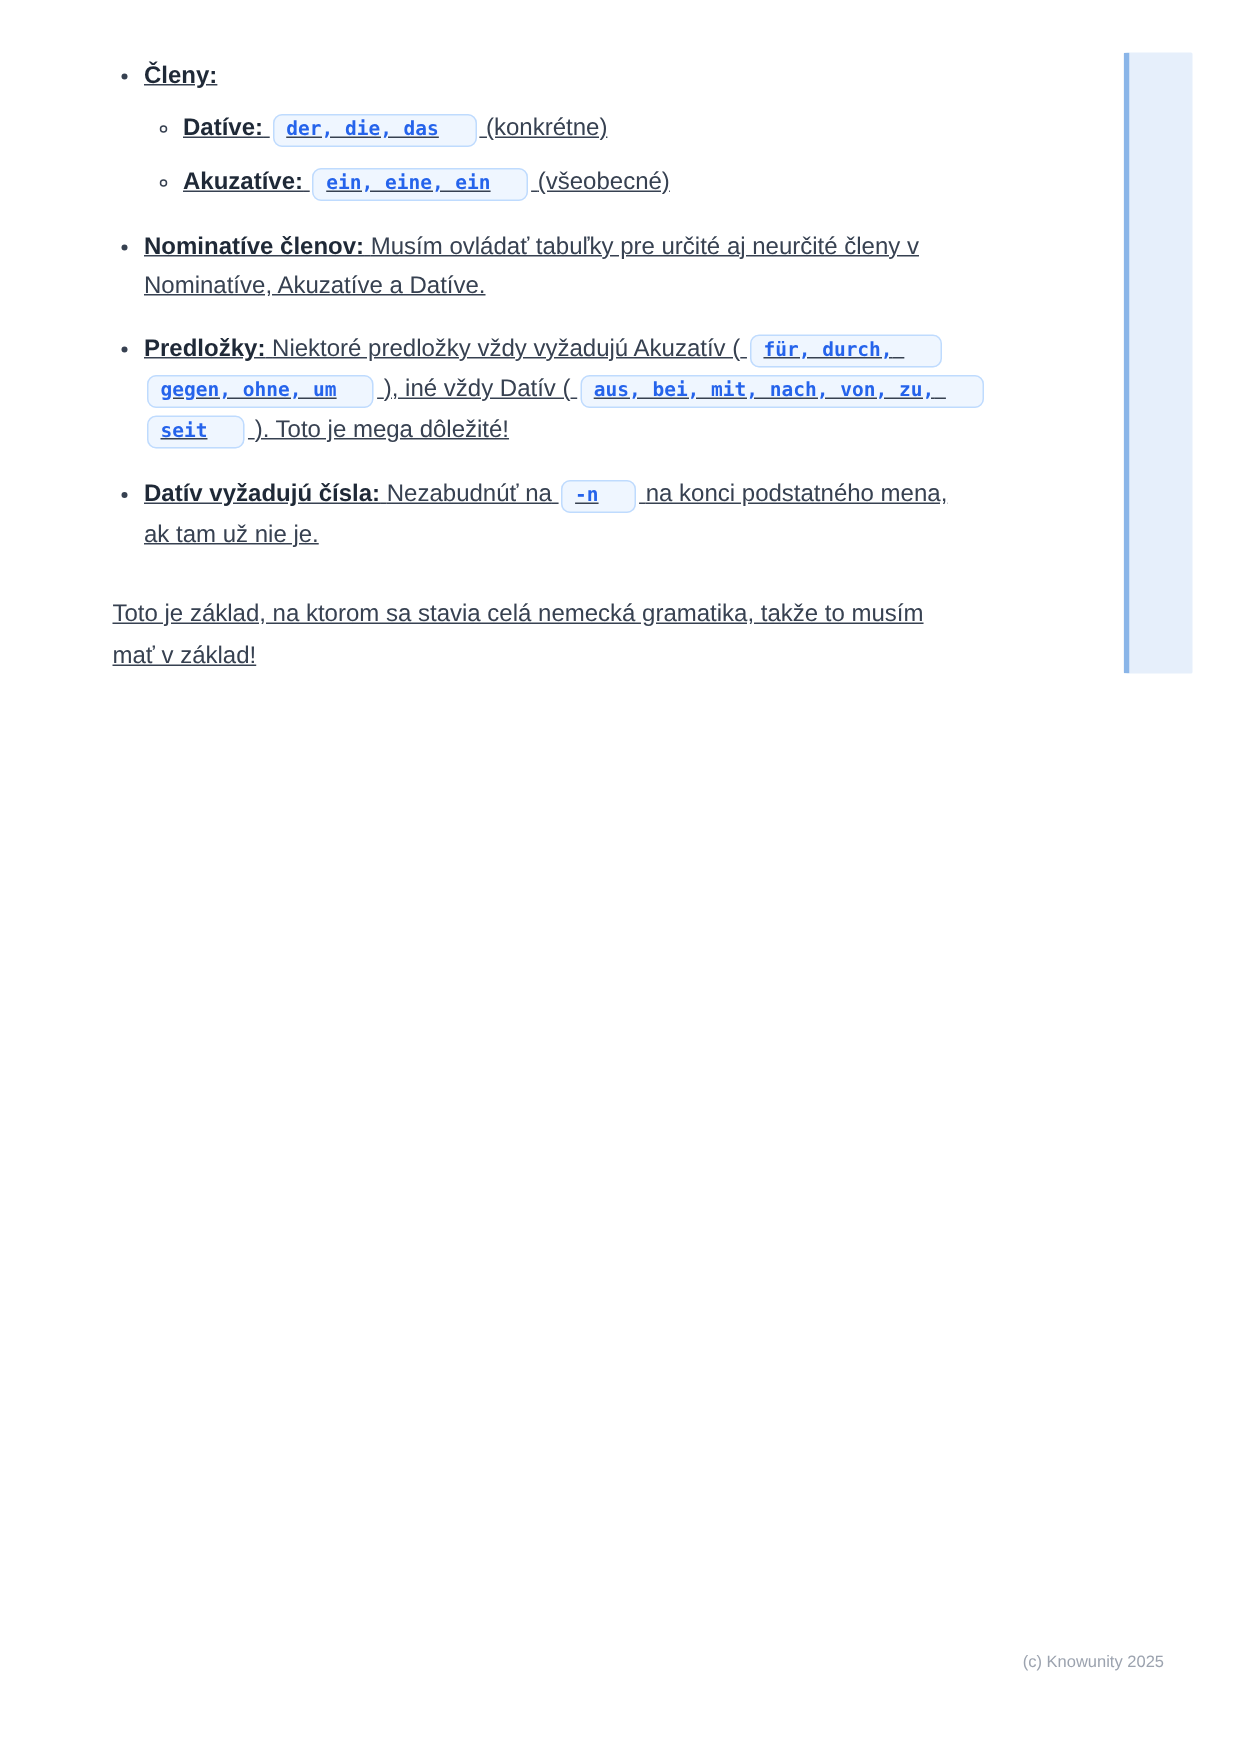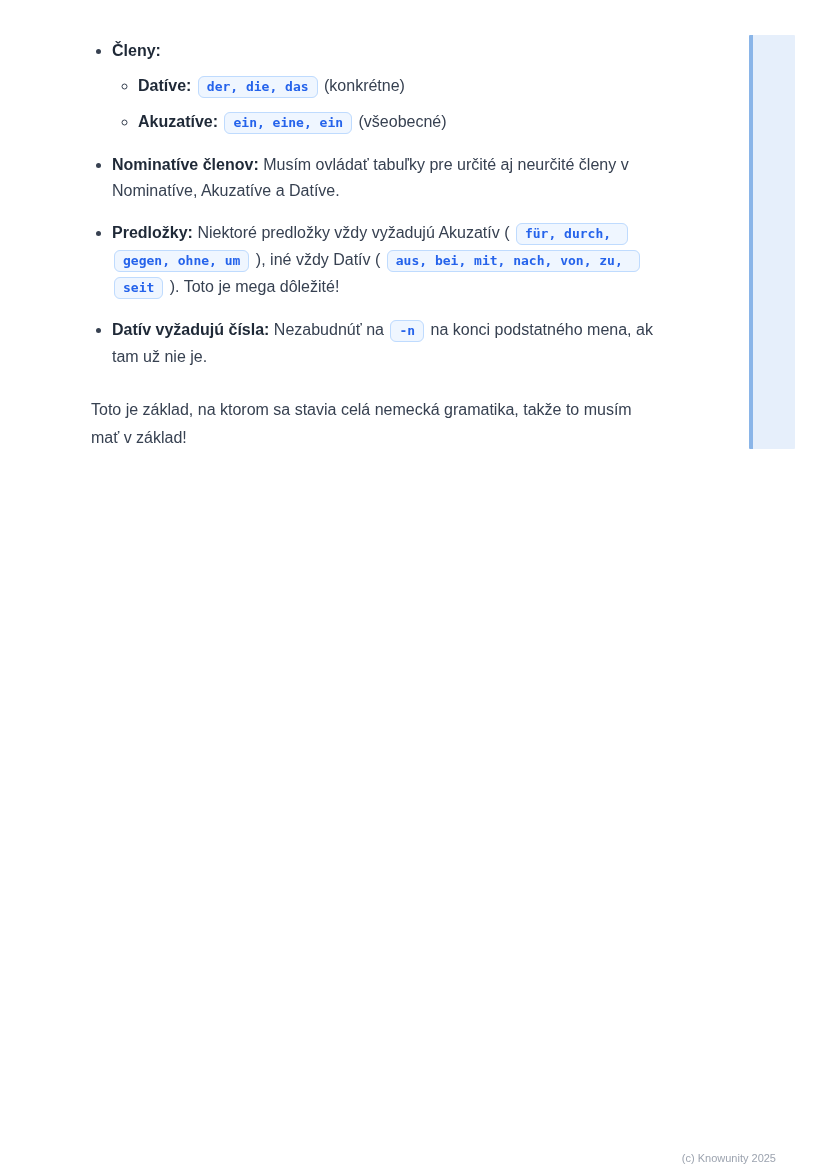--- a/index.html
+++ b/index.html
@@ -18,24 +18,25 @@
     width:828px;height:1171px;
     background:#ffffff;
     font-family:"Liberation Sans", sans-serif;
     color:var(--body-text);
     position:relative;
     overflow:hidden;
   }
   .page{position:absolute;inset:0;}
   .content{
     position:absolute;
-    top:38px;left:91px;
+    top:38px;left:75px;
     width:568px;
     font-size:16px;
     line-height:26px;
+    text-decoration:underline;
   }
   ul.l1{
     margin:0;
     padding-left:21px;
     list-style-type:disc;
   }
   ul.l1 > li{margin-bottom:16px;}
   ul.l2{
     margin:9px 0 0 0;
     padding-left:26px;
@@ -47,21 +48,21 @@
     color:var(--heading-text);
   }
   .chip{
     font-family:"DejaVu Sans Mono","Liberation Mono",monospace;
     font-size:13px;
     font-weight:700;
     color:var(--code-text);
     background:var(--code-bg);
     border:1px solid var(--code-border);
     border-radius:6px;
-    padding:2px 8px 3px 8px;
+    padding:2px 24px 3px 8px;
     margin:0 2px;
     white-space:pre-wrap;
     -webkit-box-decoration-break:clone;
     box-decoration-break:clone;
   }
   .closing{
     margin:26px 0 0 0;
     line-height:28px;
   }
   .side-panel{
@@ -69,21 +70,21 @@
     top:35px;
     right:33px;
     width:46px;
     height:414px;
     background:var(--panel-bg);
     border-left:4px solid var(--panel-edge);
     border-radius:1px;
   }
   .footer{
     position:absolute;
-    top:1152px;
+    top:1102px;
     right:52px;
     font-size:11px;
     color:var(--footer-text);
   }
 </style>
 </head>
 <body>
 
 <div class="page">
 

